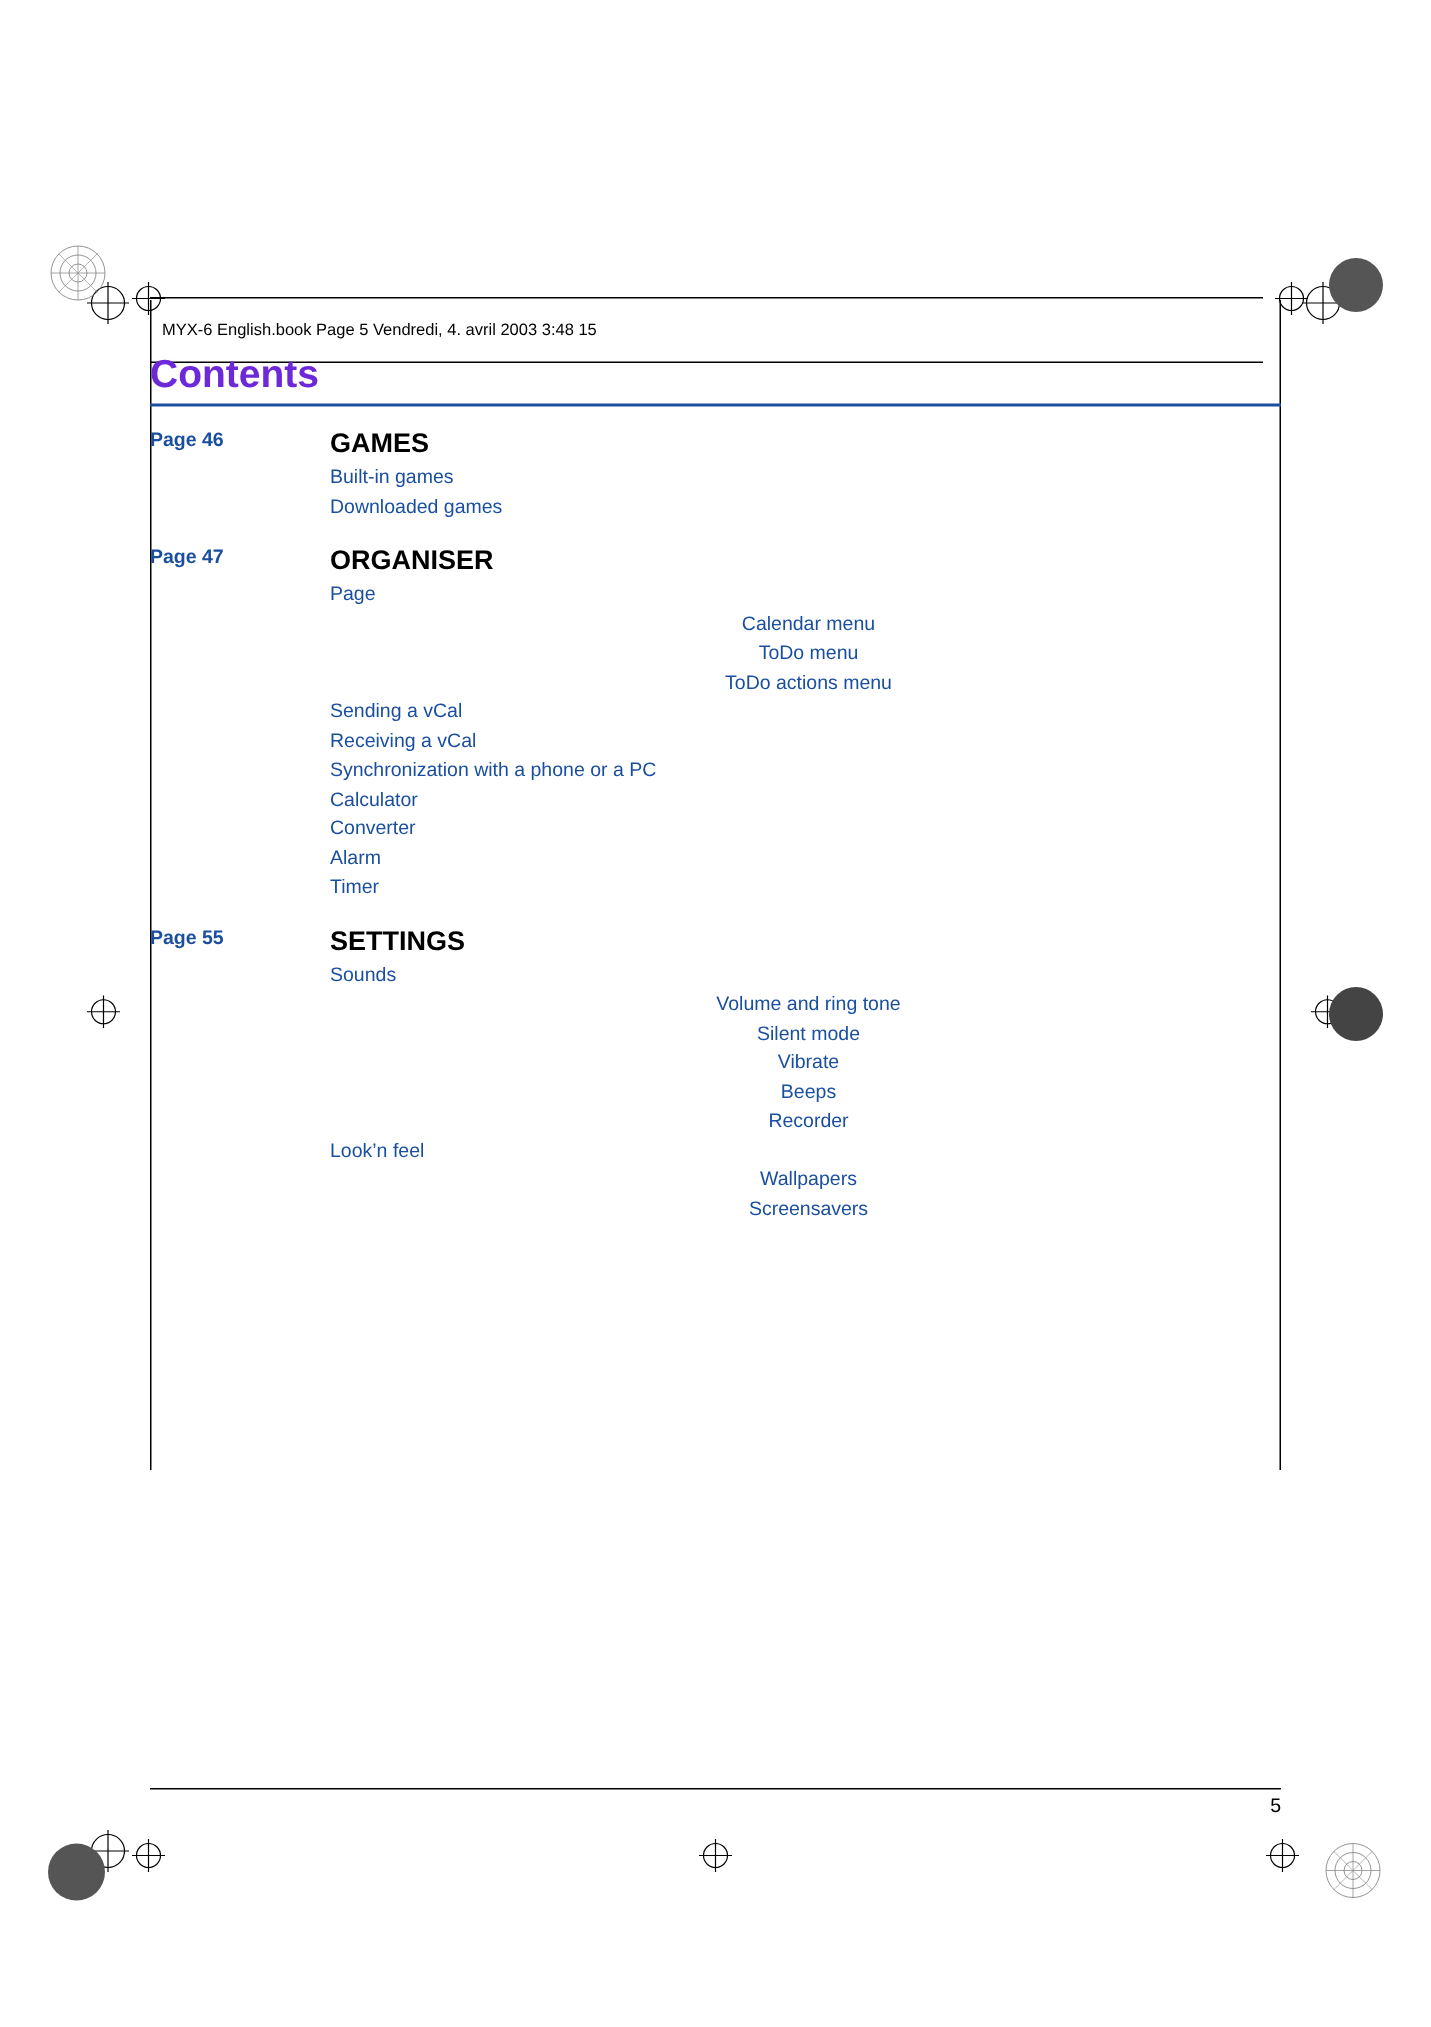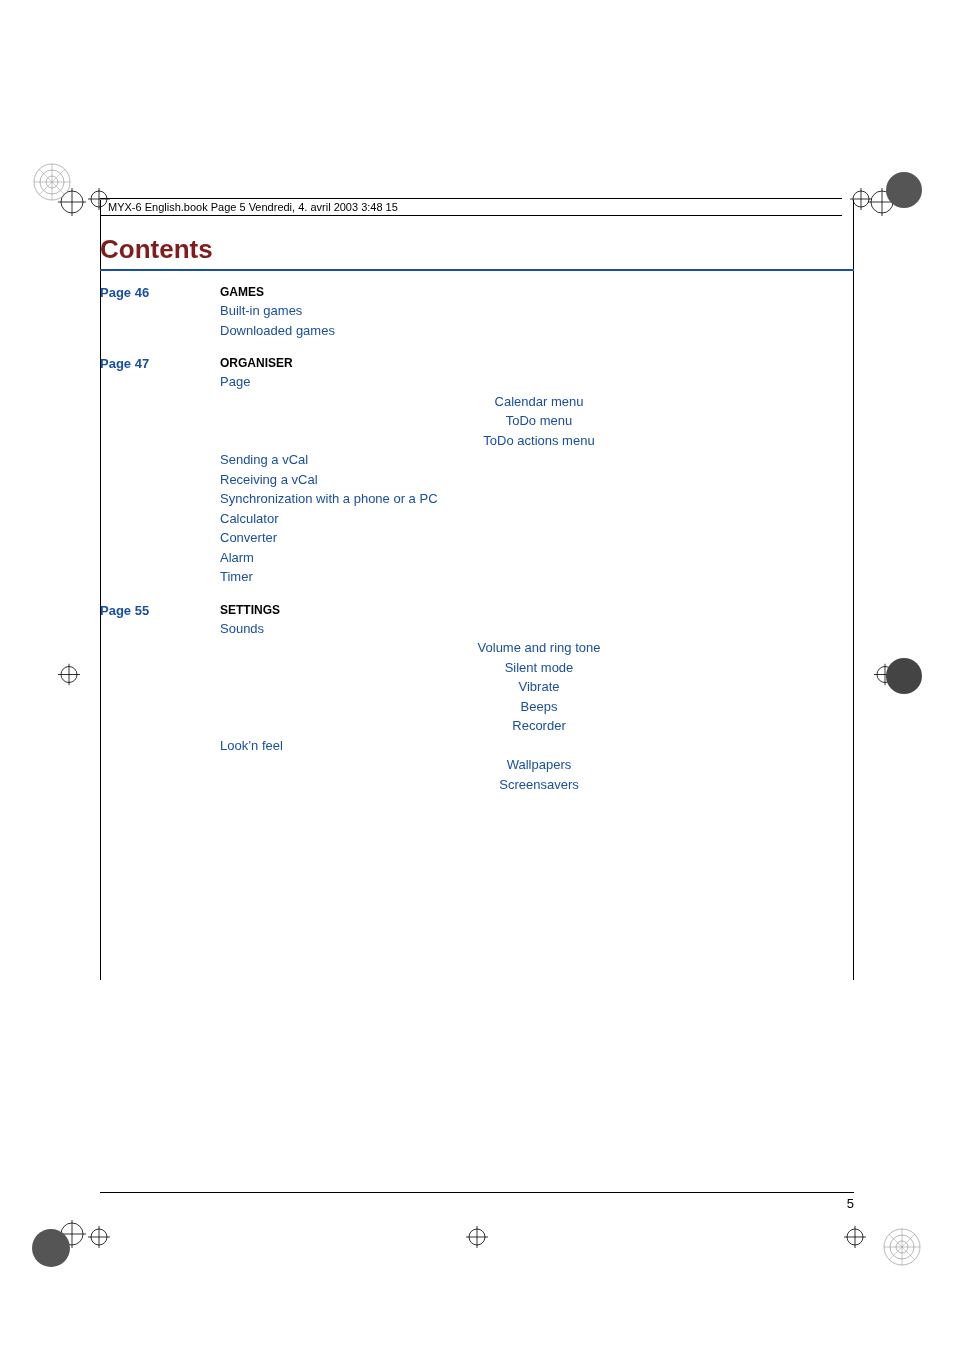--- a/index.html
+++ b/index.html
@@ -24,41 +24,41 @@
     }
 
     
     .header-strip {
       position: absolute;
       top: 198px;
       left: 100px;
       right: 112px;
       border-top: 1px solid #000;
       border-bottom: 1px solid #000;
-      padding: 2px 0;
+      padding: 15px 0;
       font-size: 11px;
       color: #000;
       display: flex;
       align-items: center;
     }
 
     
     .content-area {
       position: absolute;
       top: 220px;
       left: 100px;
       right: 100px;
       bottom: 160px;
     }
 
     
     .page-title {
       font-size: 26px;
       font-weight: bold;
-      color: #7f1d1d;
+      color: #6d28d9;
       margin-bottom: 6px;
       margin-top: 12px;
     }
 
     .title-rule {
       border: none;
       border-top: 2px solid #1a4fa0;
       margin-bottom: 14px;
     }
 
@@ -69,21 +69,21 @@
       min-width: 120px;
       padding-right: 20px;
       display: block;
     }
 
     .section-content {
       flex: 1;
     }
 
     .section-header {
-      font-size: 12px;
+      font-size: 18px;
       font-weight: bold;
       color: #000;
       display: block;
       margin-bottom: 2px;
     }
 
     .entry {
       font-size: 13px;
       color: #1a4fa0;
       display: block;

